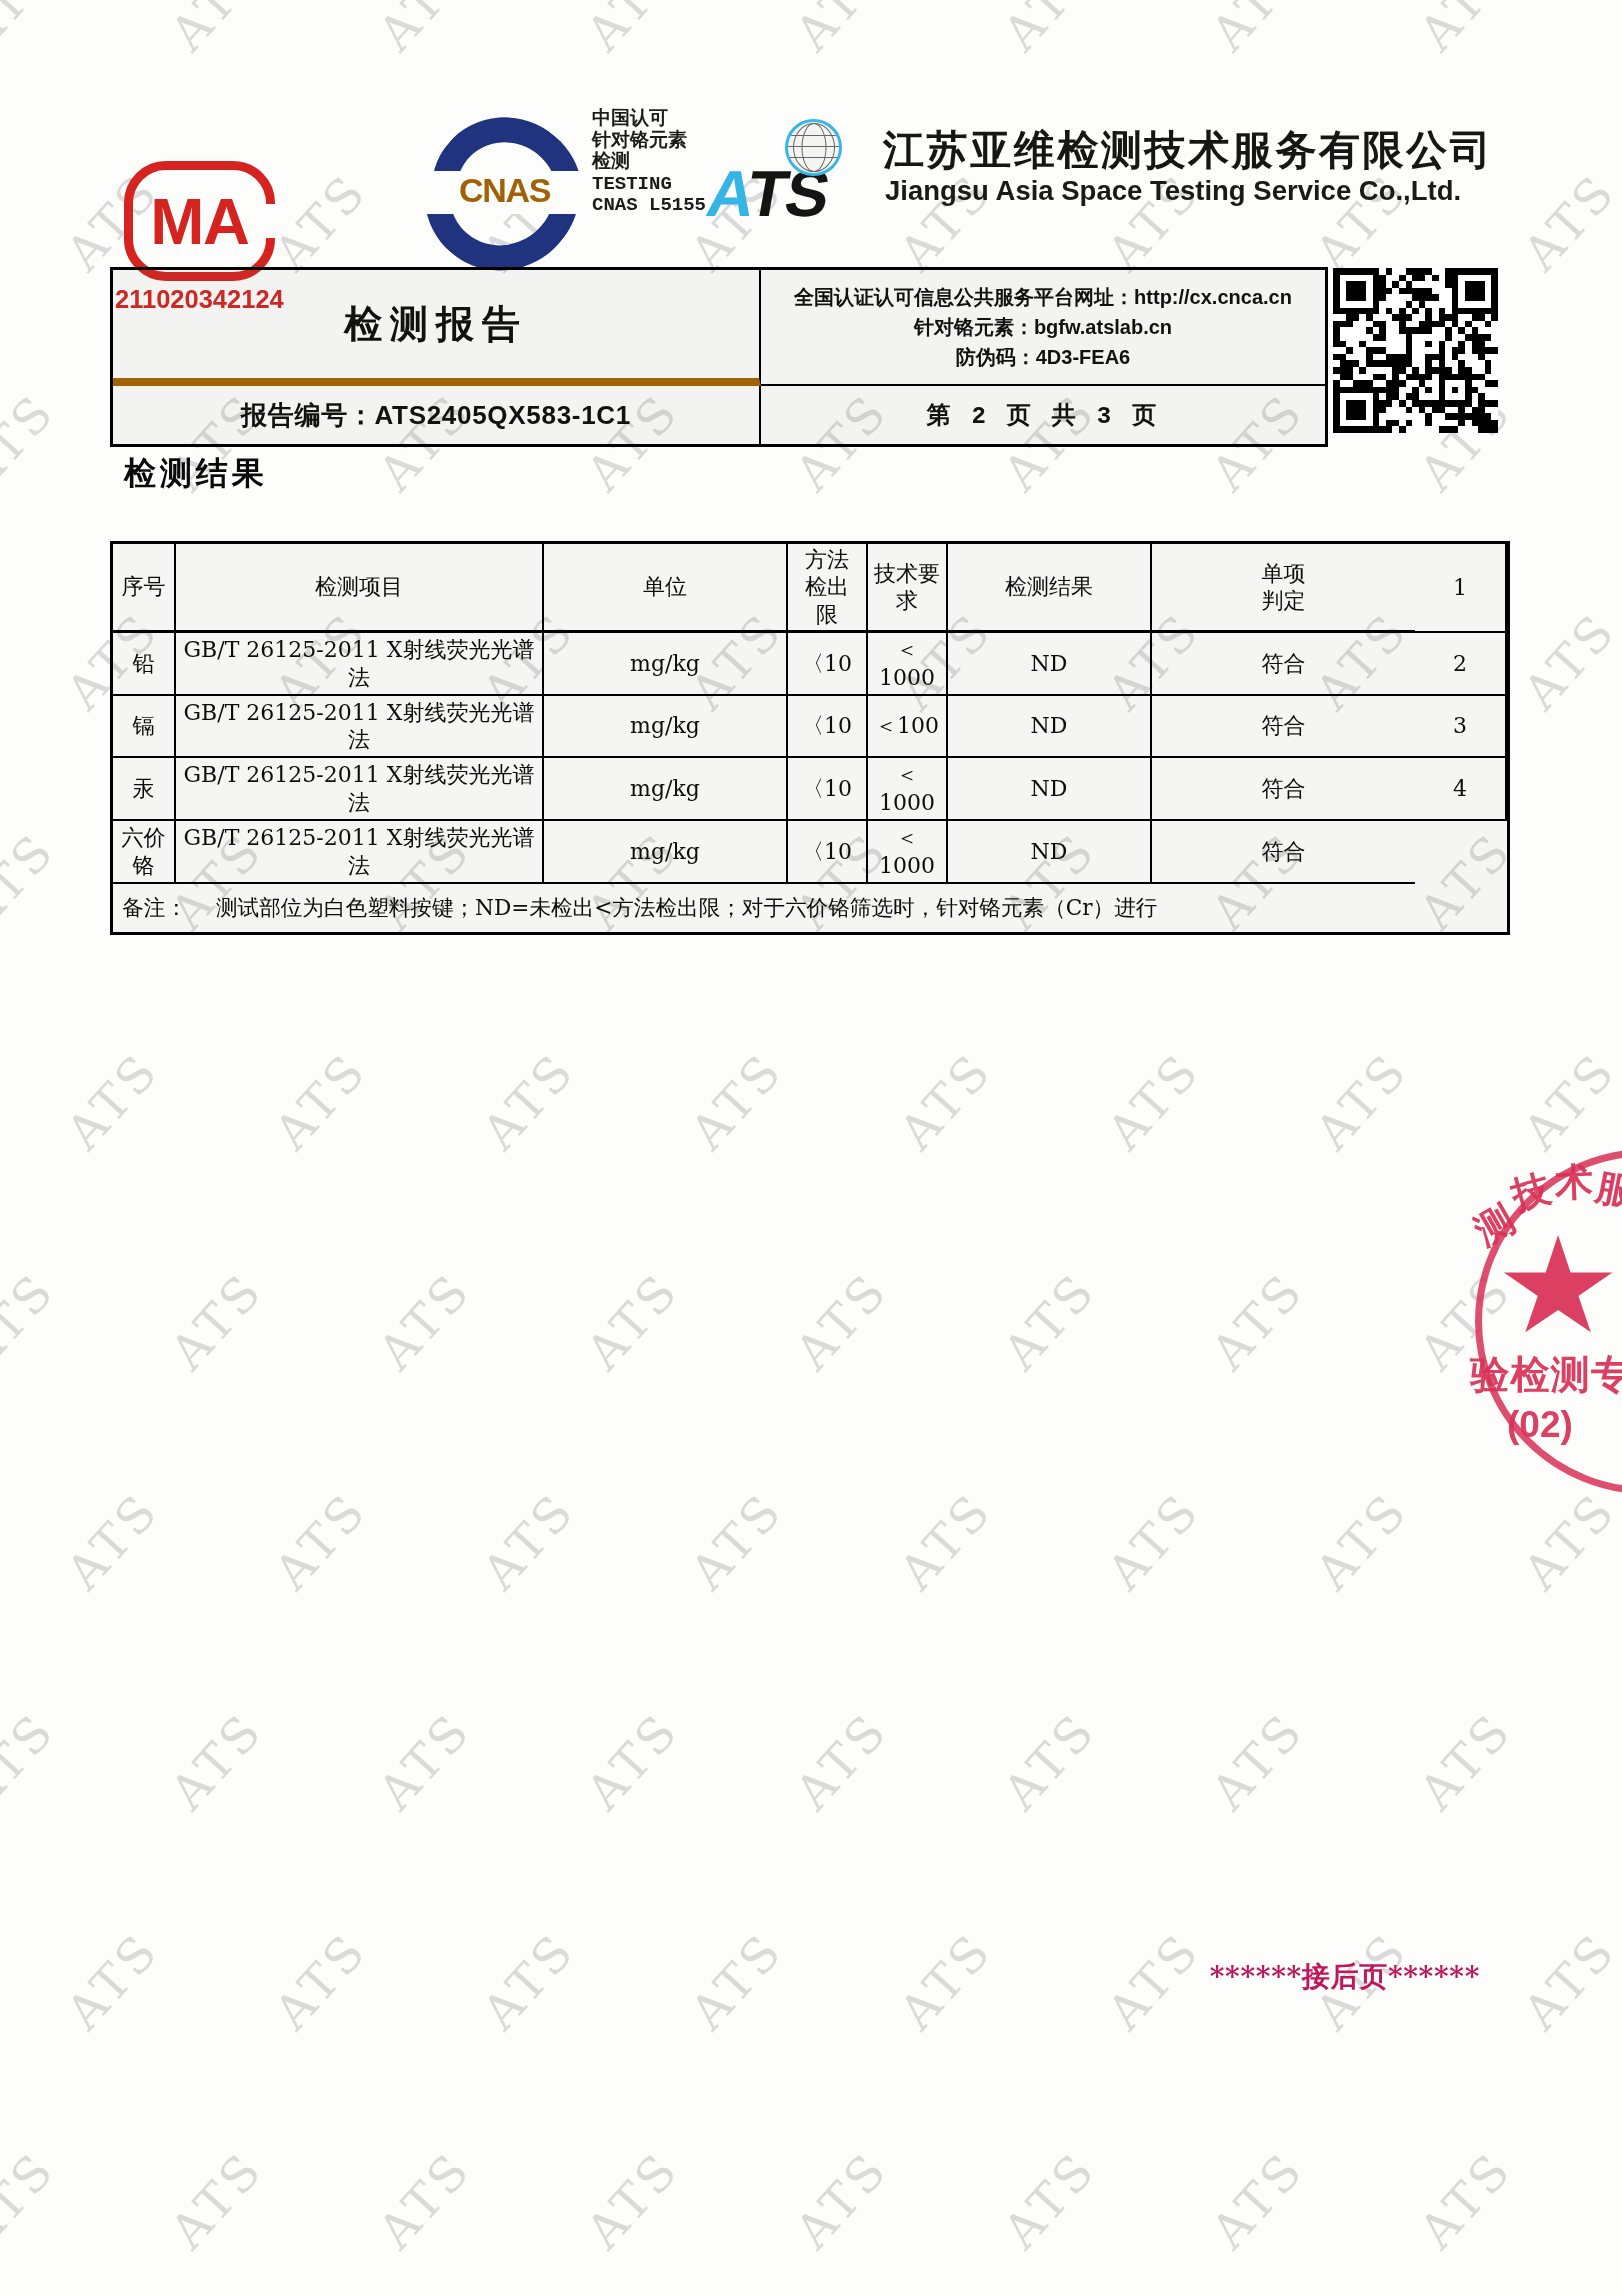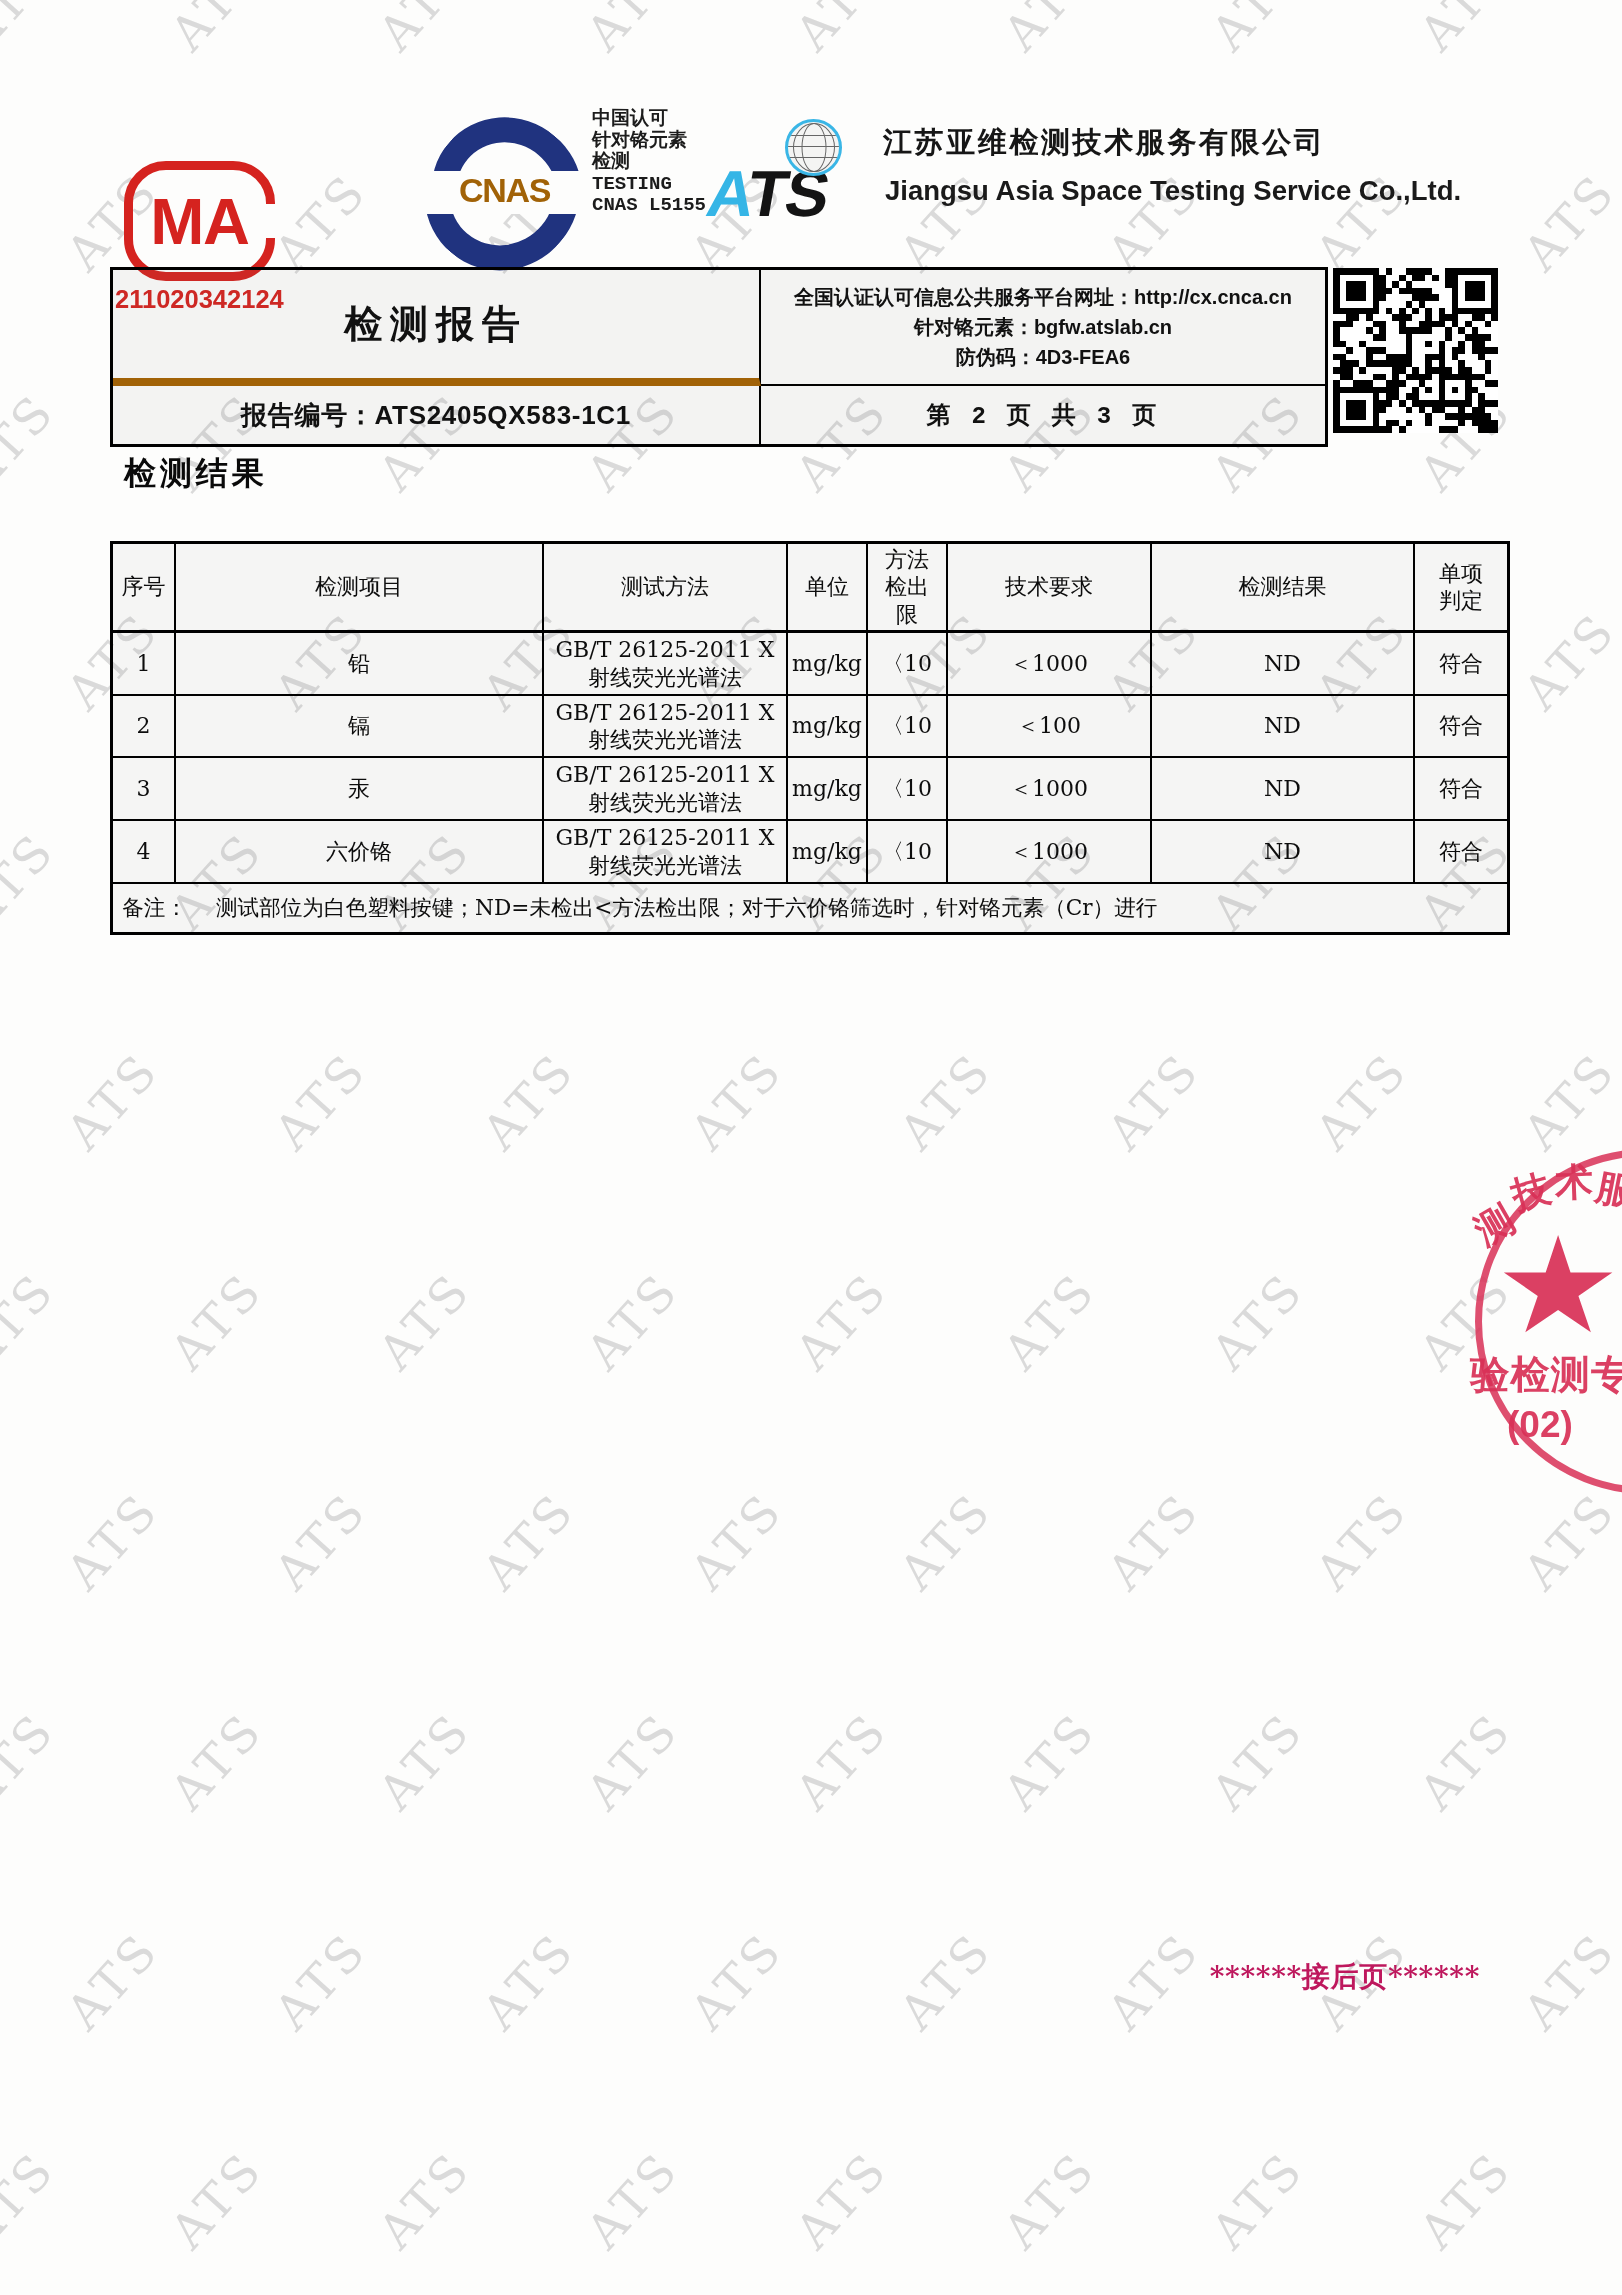--- a/index.html
+++ b/index.html
@@ -41,21 +41,21 @@
        font-weight:900;font-size:65px;line-height:.92;letter-spacing:-2px;
        transform:skewX(-10deg);}
   .ats-a{color:#35b5e6;} .ats-ts{color:#141414;}
   .globe{position:absolute;left:785px;top:119px;width:51px;height:51px;border-radius:50%;
        border:3.9px solid #3ab6e6;background:#f4f4f3;overflow:hidden;z-index:3;}
   .globe i{position:absolute;border:1.3px solid #666;border-radius:50%;box-sizing:border-box;}
   .gm1{left:50%;top:0.7px;bottom:0.7px;width:25px;transform:translateX(-50%);}
   .gm2{left:50%;top:0.7px;bottom:0.7px;width:42px;transform:translateX(-50%);}
   .gp{position:absolute;left:0;right:0;border-top:1.3px solid #666;}
   .company-zh{position:absolute;left:883px;top:123px;
-       font-weight:700;font-size:29px;letter-spacing:2.6px;color:#161616;white-space:nowrap;}
+       font-weight:700;font-size:41px;letter-spacing:2.6px;color:#161616;white-space:nowrap;}
   .company-en{position:absolute;left:885px;top:175px;
        font-weight:600;font-size:27.5px;letter-spacing:0px;color:#1a1a1a;white-space:nowrap;}
   
   .h-table{position:absolute;left:110px;top:267px;z-index:2;
        display:grid;grid-template-columns:648px 564px;grid-template-rows:116px 58px;
        border:3.3px solid #000;background:rgba(120,120,120,.07);}
   .h-table>div{display:flex;align-items:center;justify-content:center;}
   .hc-title{border-right:2px solid #000;border-bottom:8px solid #a16207;
        font-weight:700;font-size:38px;letter-spacing:7.9px;}
   .hc-info{border-bottom:2px solid #000;flex-direction:column;}
@@ -885,21 +885,20 @@
       <div class="qm on"></div>
       <div class="qm on"></div>
     </div>
 
   <div class="section-title">检测结果</div>
 
   <div class="r-table">
 
     <div class="cell th">序号</div>
     <div class="cell th">检测项目</div>
-    <div class="cell th">测试方法</div>
     <div class="cell th">单位</div>
     <div class="cell th col-narrow">
       <span>方法</span>
       <span>检出限</span>
     </div>
     <div class="cell th">技术要求</div>
     <div class="cell th">检测结果</div>
     <div class="cell th lastcol col-narrow">
       <span>单项</span>
       <span>判定</span>

